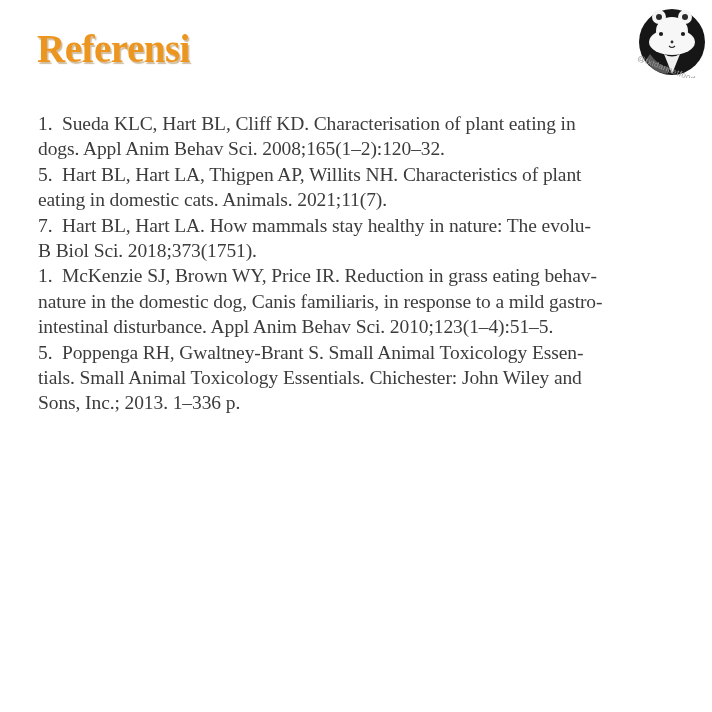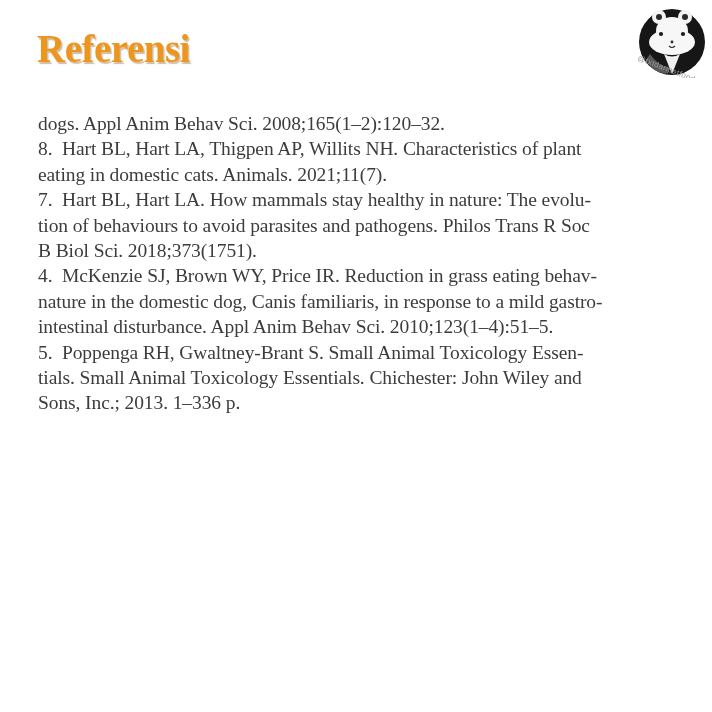--- a/index.html
+++ b/index.html
@@ -78,33 +78,33 @@
       <path d="M14 50 q8 12 20 14 l-4 6 q-14 -2 -20 -14 z" fill="#5a5a5a"></path>
 
       <path d="M28 50 L36 70 L44 50 q-8 5 -16 0 z" fill="#efefef"></path>
 
       <text x="1" y="56" transform="rotate(21 1 56)" font-family="Liberation Sans, sans-serif" font-size="8" fill="#9a9a9a" letter-spacing="0.3">@txtdaripetfood</text>
     </svg>
   </div>
 
   <div class="refs">
     <p class="ref">
+      <span class="ref-line">1.  Sueda KLC, Hart BL, Cliff KD. Characterisation of plant eating in</span>
       <span class="ref-line">dogs. Appl Anim Behav Sci. 2008;165(1–2):120–32.</span>
     </p>
     <p class="ref">
-      <span class="ref-line">8.  Hart BL, Hart LA, Thigpen AP, Willits NH. Characteristics of plant</span>
+      <span class="ref-line">5.  Hart BL, Hart LA, Thigpen AP, Willits NH. Characteristics of plant</span>
       <span class="ref-line">eating in domestic cats. Animals. 2021;11(7).</span>
     </p>
     <p class="ref">
       <span class="ref-line">7.  Hart BL, Hart LA. How mammals stay healthy in nature: The evolu-</span>
-      <span class="ref-line">tion of behaviours to avoid parasites and pathogens. Philos Trans R Soc</span>
       <span class="ref-line">B Biol Sci. 2018;373(1751).</span>
     </p>
     <p class="ref">
-      <span class="ref-line">4.  McKenzie SJ, Brown WY, Price IR. Reduction in grass eating behav-</span>
+      <span class="ref-line">1.  McKenzie SJ, Brown WY, Price IR. Reduction in grass eating behav-</span>
       <span class="ref-line">nature in the domestic dog, Canis familiaris, in response to a mild gastro-</span>
       <span class="ref-line">intestinal disturbance. Appl Anim Behav Sci. 2010;123(1–4):51–5.</span>
     </p>
     <p class="ref">
       <span class="ref-line">5.  Poppenga RH, Gwaltney-Brant S. Small Animal Toxicology Essen-</span>
       <span class="ref-line">tials. Small Animal Toxicology Essentials. Chichester: John Wiley and</span>
       <span class="ref-line">Sons, Inc.; 2013. 1–336 p.</span>
     </p>
   </div>
 

